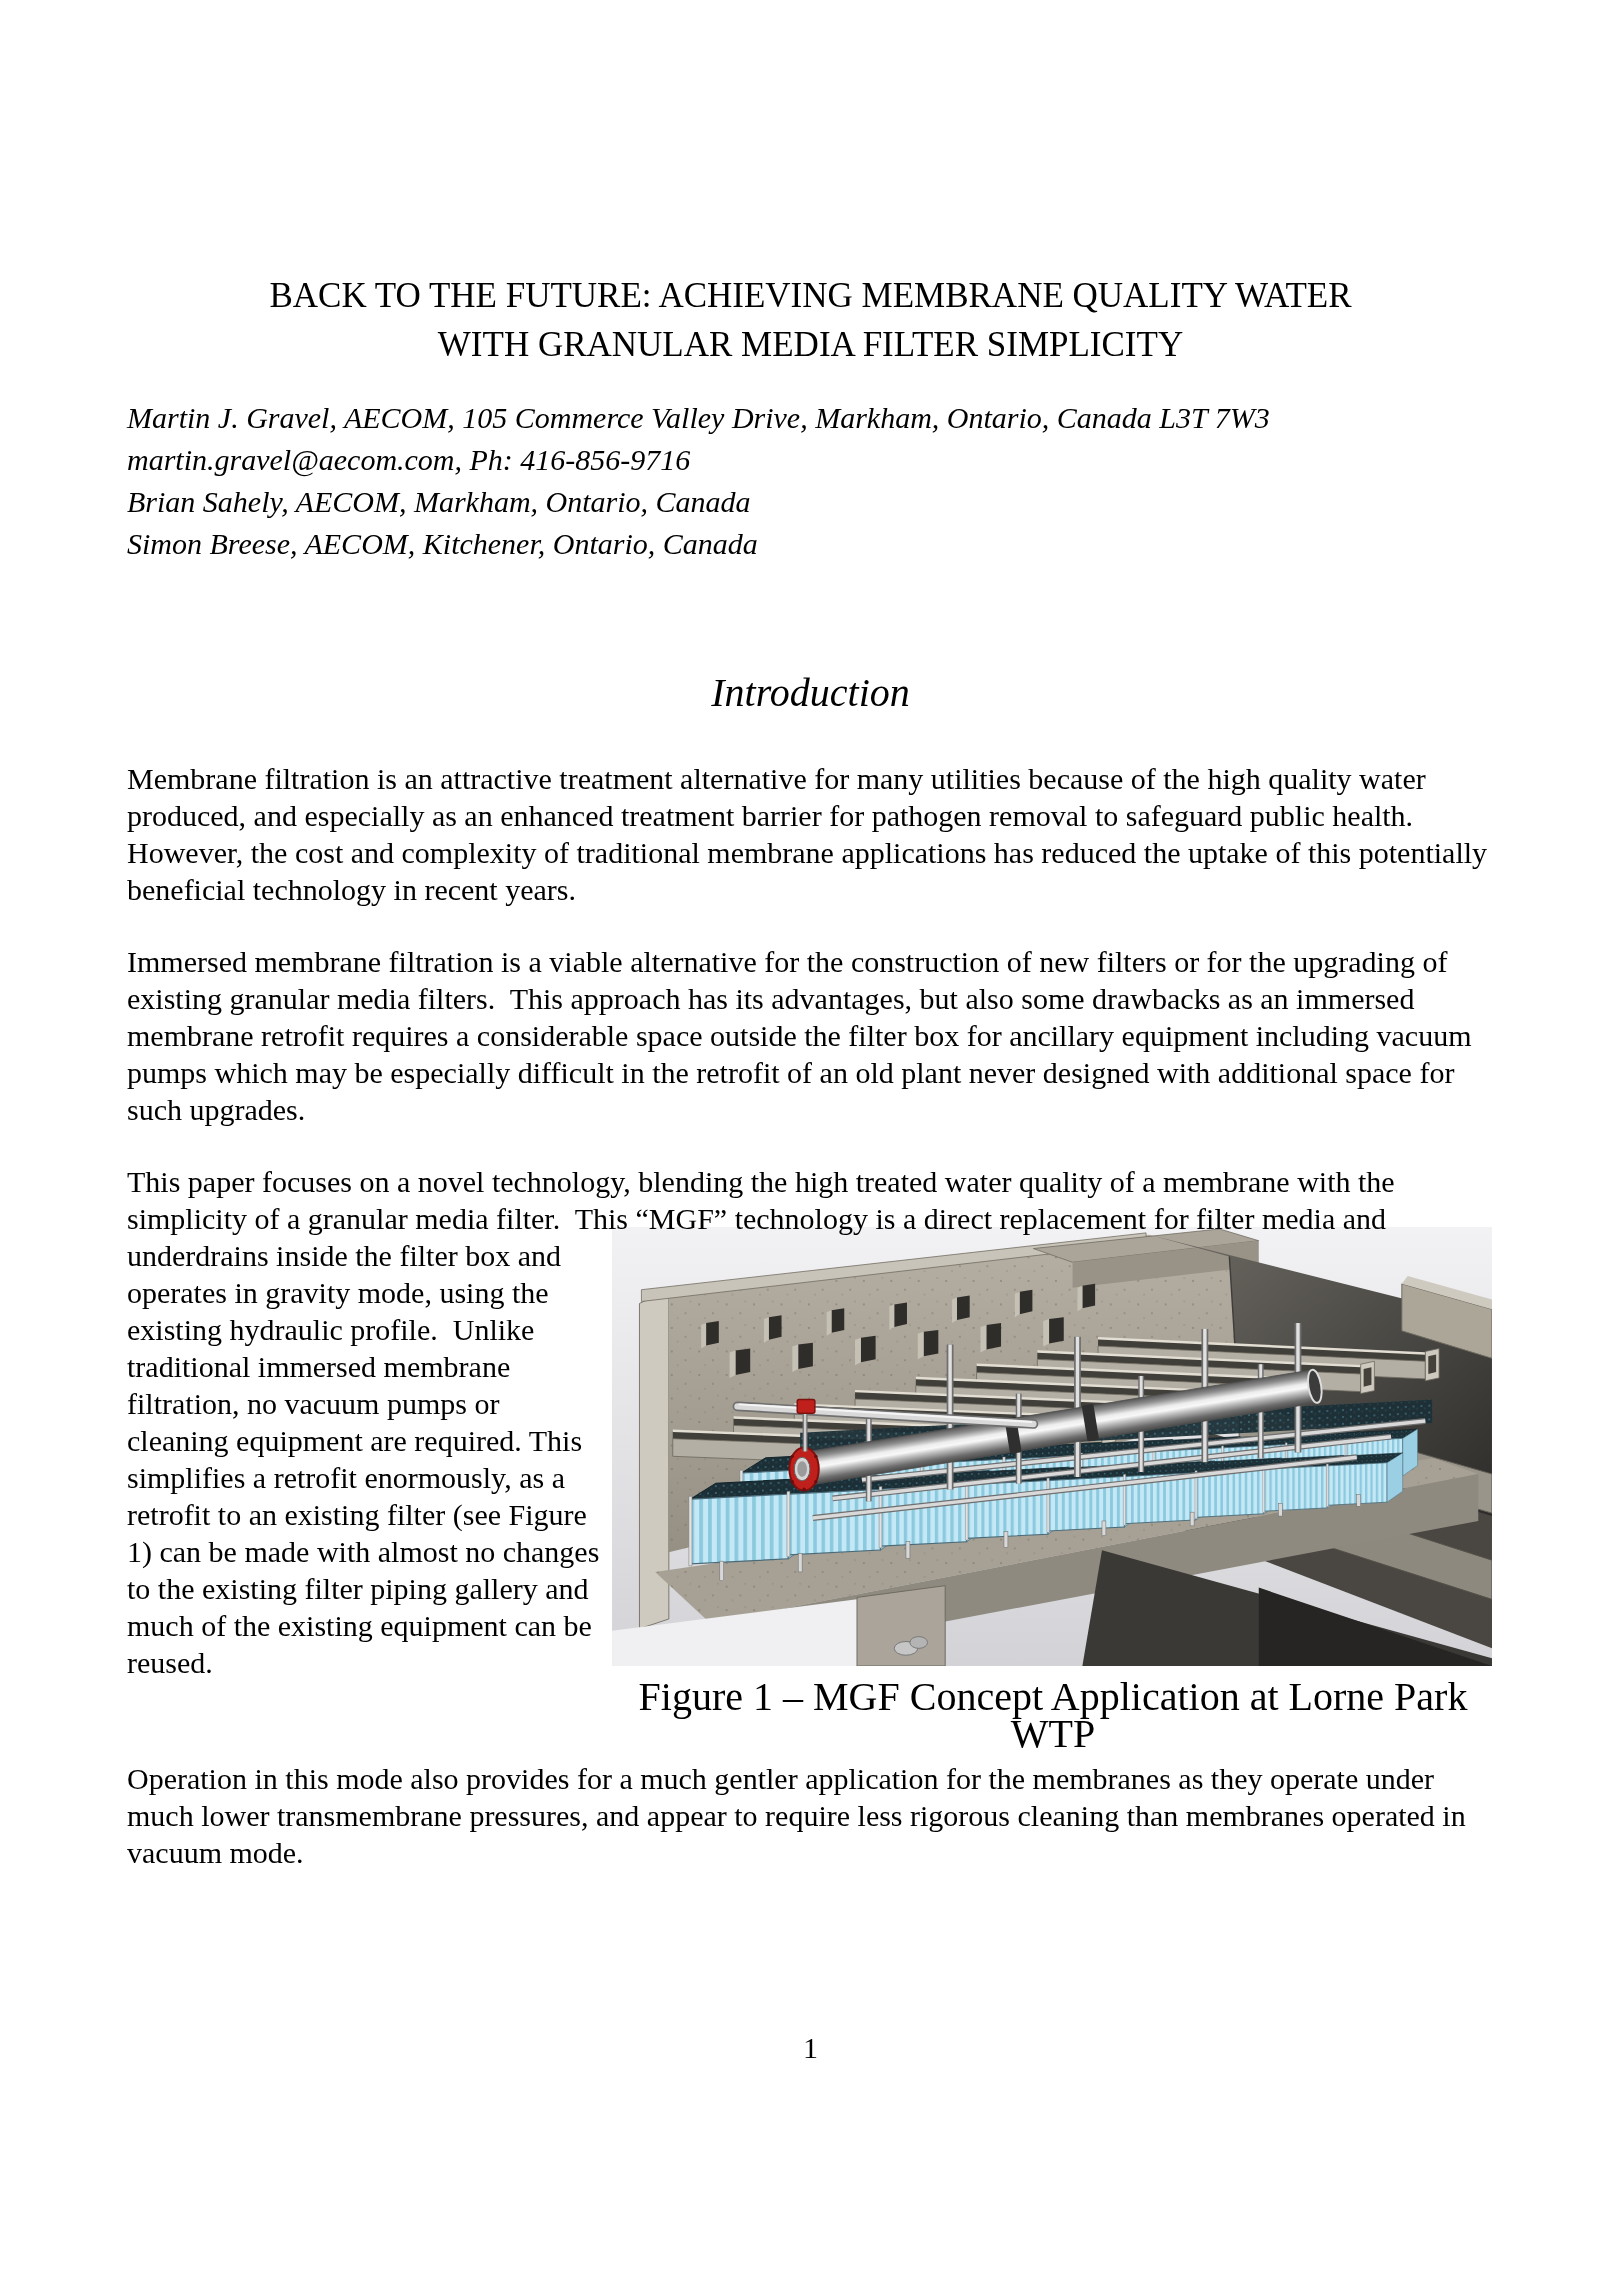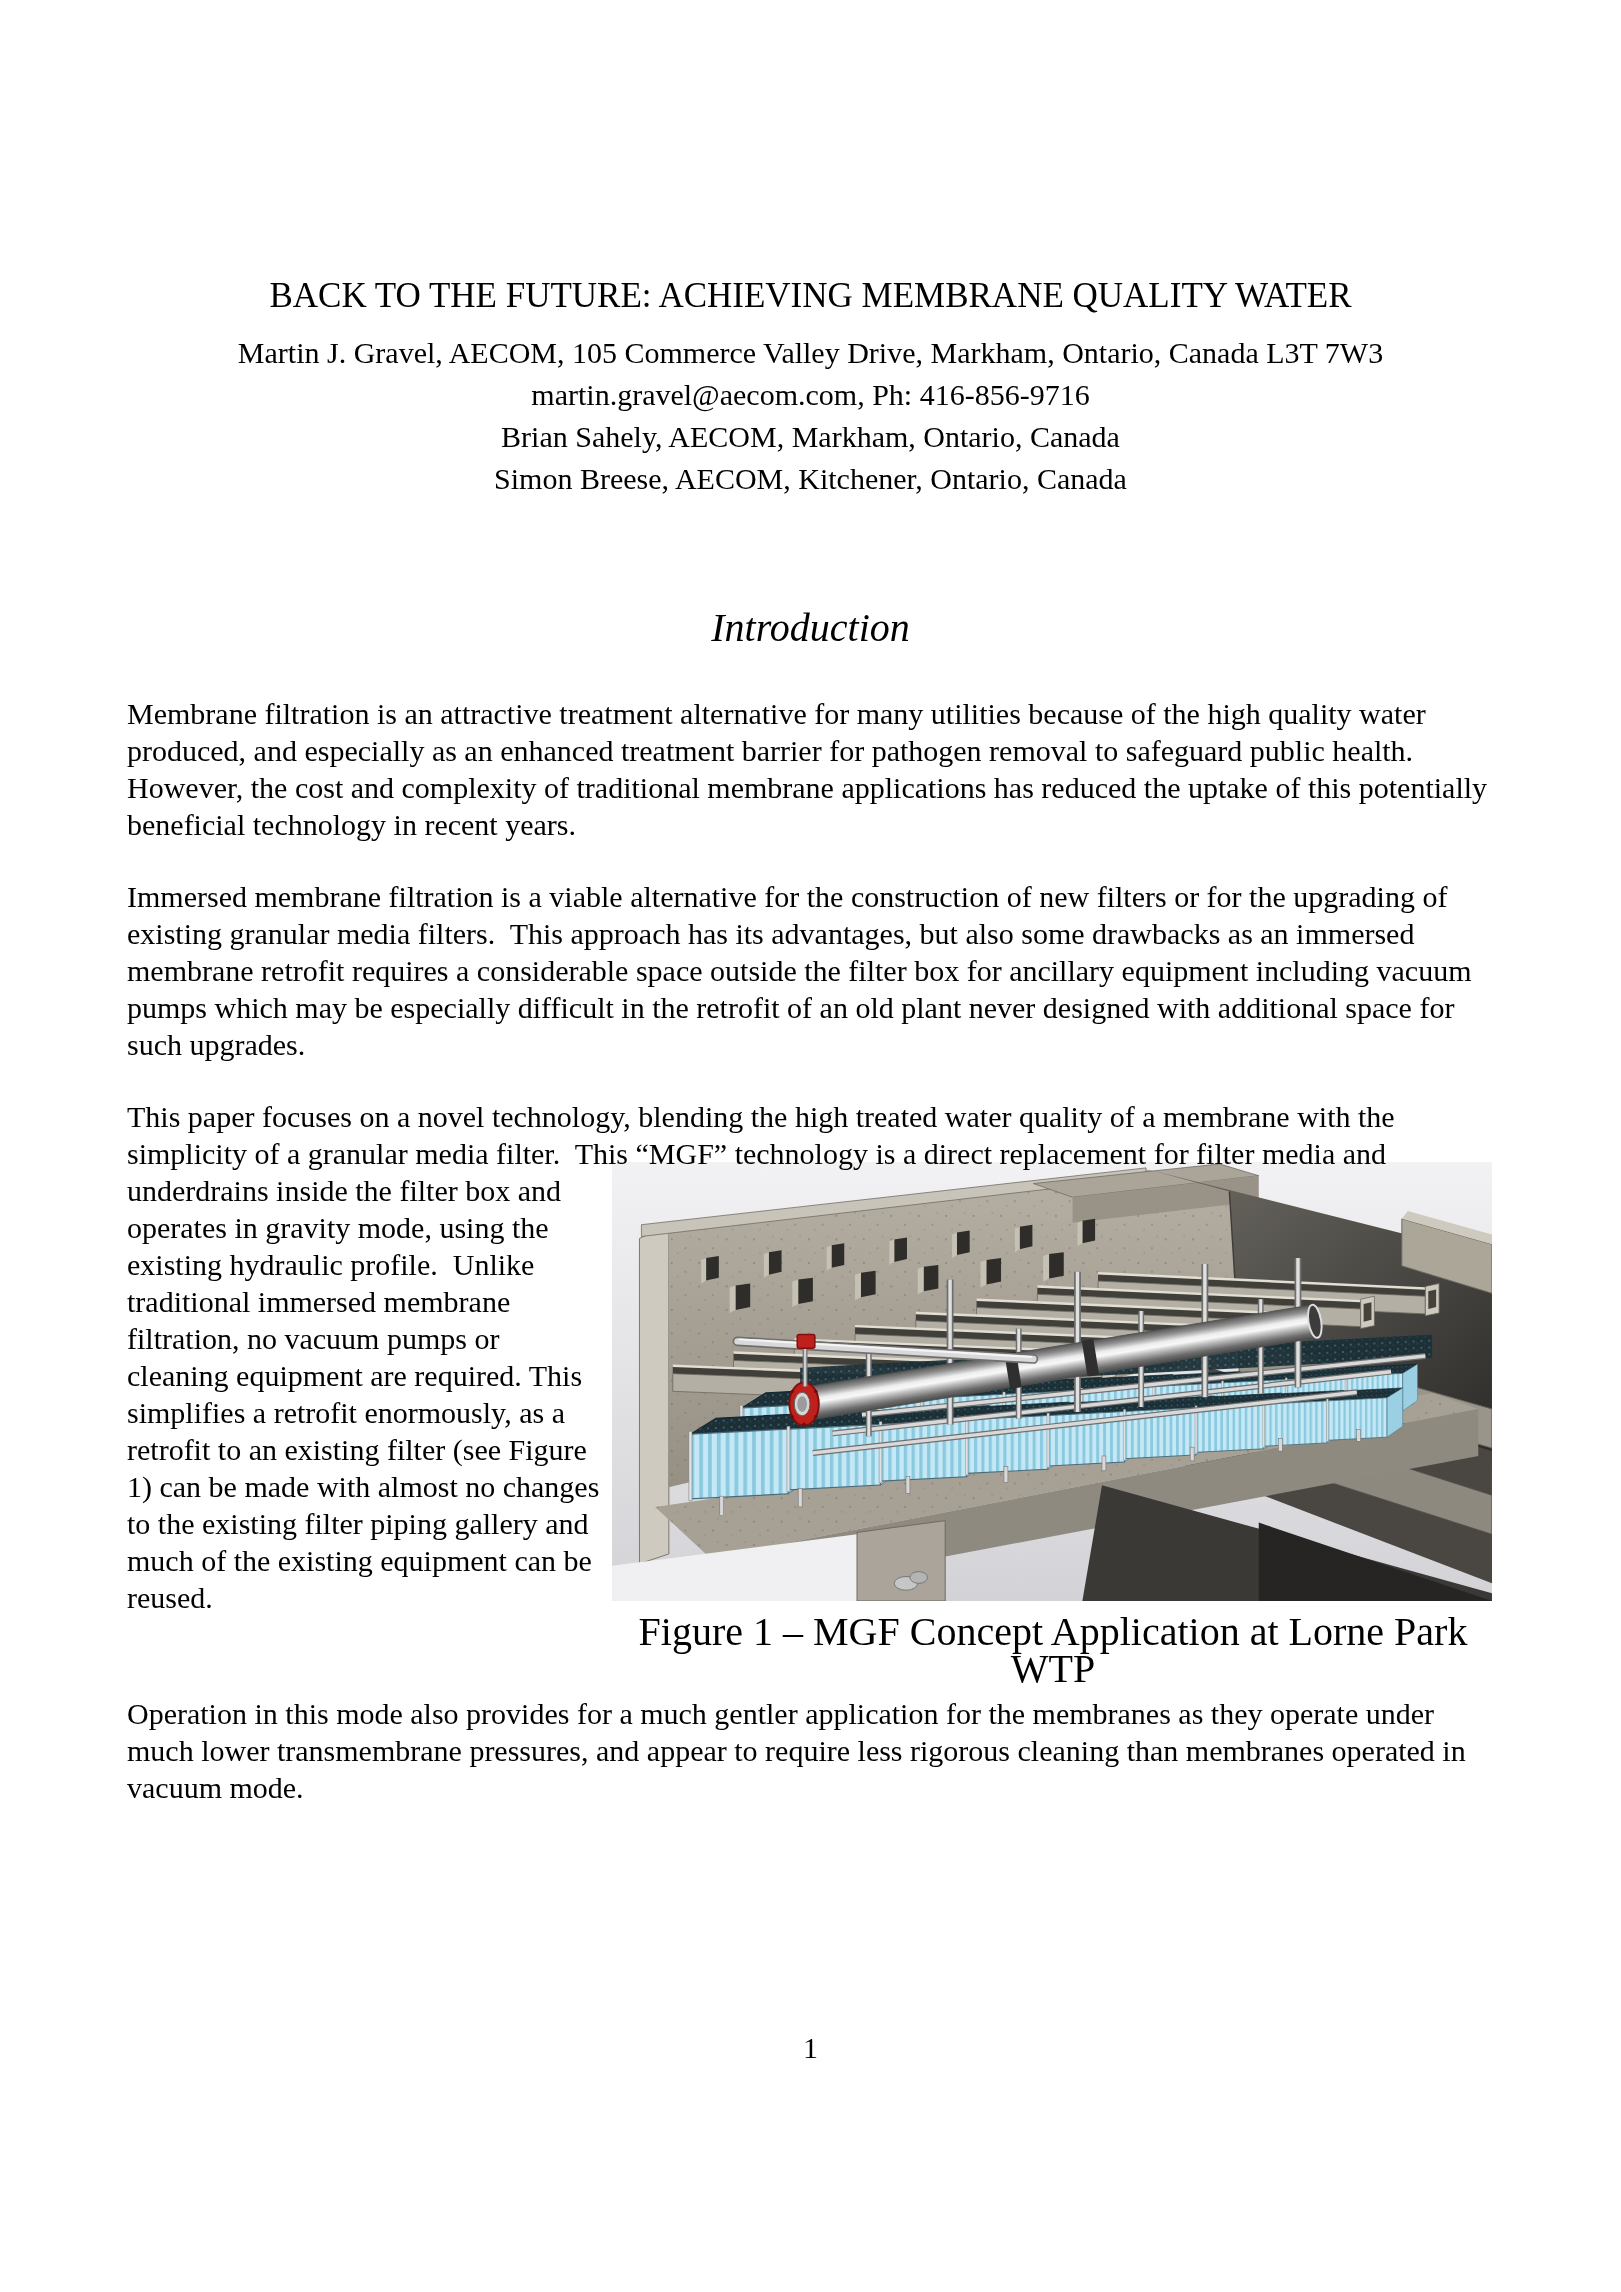--- a/index.html
+++ b/index.html
@@ -11,21 +11,21 @@
     font-family:"Liberation Serif","DejaVu Serif",serif;
     color:#000;
     overflow:hidden;
   }
   .content{padding:271px 127px 0 127px;}
   .title{
     text-align:center;
     font-size:35px;line-height:49px;
     font-weight:normal;margin:0;
   }
-  .authors{margin-top:12px;text-align:center;font-size:30px;line-height:42px;}
+  .authors{margin-top:28px;text-align:left;font-size:30px;line-height:42px;font-style:italic;}
   .section-heading{
     margin:104px 0 0 0;text-align:center;
     font-size:40px;line-height:47px;font-weight:normal;font-style:italic;
   }
   .para{
     font-size:30px;line-height:37px;margin:35px 0 0 0;
     white-space:pre-wrap;
     text-align:left;
   }
   .para.first{margin-top:44px;}
@@ -46,21 +46,21 @@
     text-align:center;font-size:30px;
   }
 </style>
 </head>
 <body>
 
 <div class="page">
   <div class="content">
 
     <h1 class="title"><span>BACK TO THE FUTURE: ACHIEVING MEMBRANE QUALITY WATER</span><br>
-    </h1>
+    <span>WITH GRANULAR MEDIA FILTER SIMPLICITY</span></h1>
 
     <div class="authors">
       <div>Martin J. Gravel, AECOM, 105 Commerce Valley Drive, Markham, Ontario, Canada L3T 7W3</div>
       <div>martin.gravel@aecom.com, Ph: 416-856-9716</div>
       <div>Brian Sahely, AECOM, Markham, Ontario, Canada</div>
       <div>Simon Breese, AECOM, Kitchener, Ontario, Canada</div>
     </div>
 
     <h2 class="section-heading">Introduction</h2>
 

